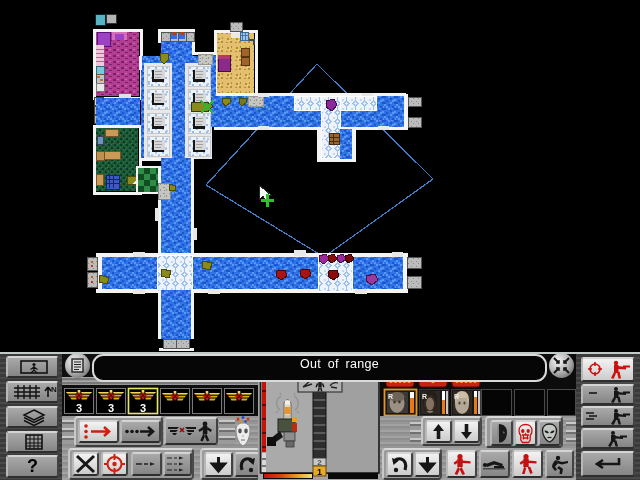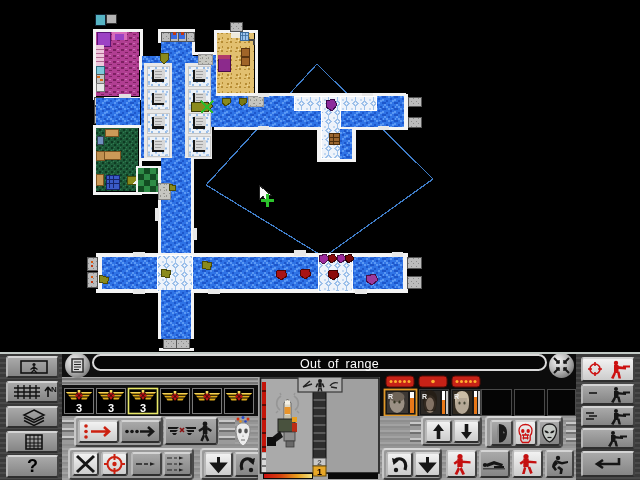--- a/index.html
+++ b/index.html
@@ -380,21 +380,21 @@
 
 <div class="a" style="left:62px;top:25px;width:514px;height:8px;background:repeating-linear-gradient(#a8a8a8 0 1px,#787878 1px 3px,#989898 3px 4px);"></div>
 
 <div class="a" style="z-index:3;left:65px;top:1px;width:25px;height:25px;border-radius:50%;background:radial-gradient(circle at 9px 8px,#f0f0f0,#b8b8b8 45%,#606060 95%);">
 <svg class="a" style="left:6px;top:5px" width="14" height="15">
           <rect x="1" y="1" width="11" height="13" fill="#d8d8d8" stroke="#222" stroke-width="1.4"></rect>
           <path d="M3 4h7M3 6.5h7M3 9h7M3 11.5h5" stroke="#222" stroke-width="1.2"></path>
         </svg>
 </div>
 
-<div class="a" style="z-index:3;left:92px;top:2px;width:455px;height:17px;background:#060606;border:2px solid #dadada;border-radius:11px;box-sizing:border-box;color:#fff;text-align:center;font-size:12.5px;line-height:17px;letter-spacing:0.3px;word-spacing:3px;padding-left:40px;">Out of range</div>
+<div class="a" style="z-index:3;left:92px;top:2px;width:455px;height:28px;background:#060606;border:2px solid #dadada;border-radius:11px;box-sizing:border-box;color:#fff;text-align:center;font-size:12.5px;line-height:17px;letter-spacing:0.3px;word-spacing:3px;padding-left:40px;">Out of range</div>
 
 <div class="a" style="z-index:3;left:549px;top:1px;width:25px;height:25px;border-radius:50%;background:radial-gradient(circle at 9px 8px,#f4f4f4,#b8b8b8 45%,#5a5a5a 95%);">
 <svg class="a" style="left:3px;top:3px" width="19" height="19">
           <path d="M2 2l5 5M17 2l-5 5M2 17l5-5M17 17l-5-5" stroke="#161616" stroke-width="2"></path>
           <path d="M7 4v3h-3M12 4v3h3M7 15v-3h-3M12 15v-3h3" stroke="#161616" stroke-width="1.4" fill="none"></path>
         </svg>
 </div>
 
 <svg class="a" style="left:62px;top:33px" width="196" height="31" viewBox="0 0 196 31">
 <rect x="0" y="0" width="196" height="31" fill="#0e0e0e"></rect>

